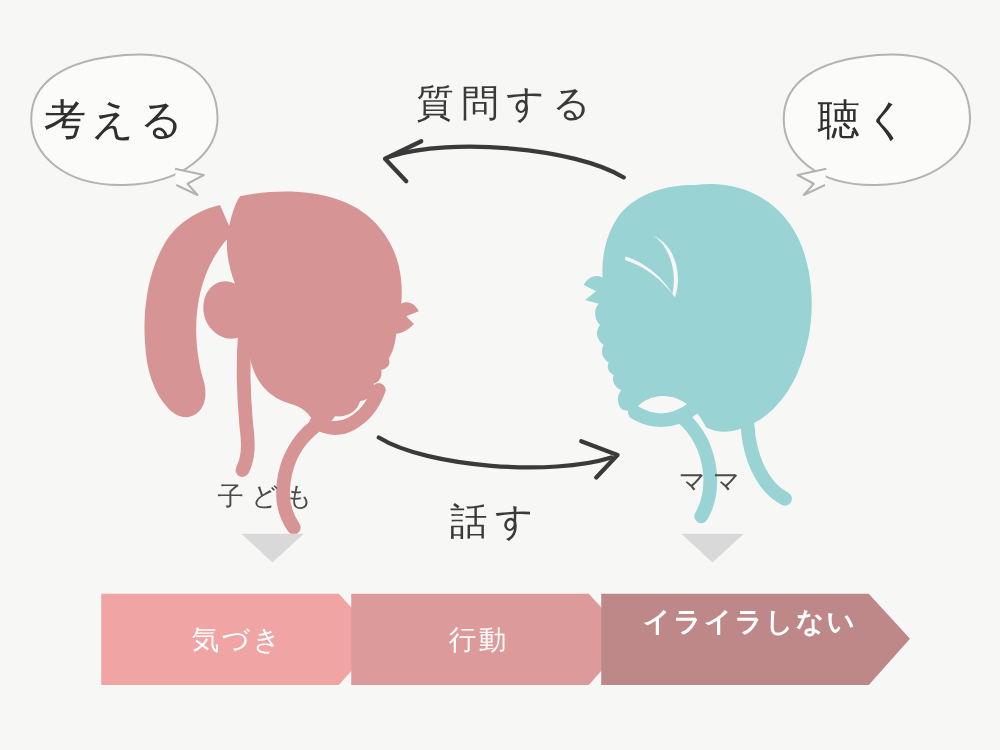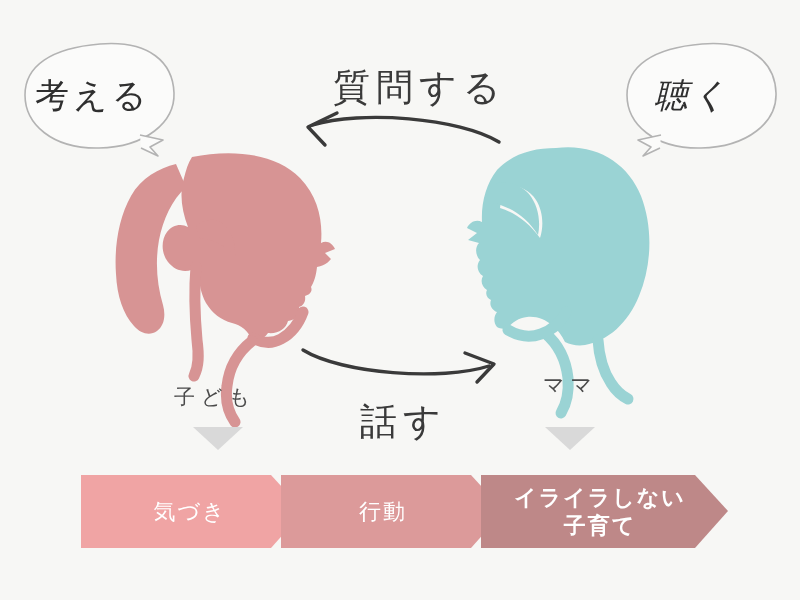--- a/index.html
+++ b/index.html
@@ -38,21 +38,21 @@
   }
   
   .bubble-text {
     font-size: 34px;
     color: #2f2f2f;
     letter-spacing: 4px;
     font-family: "Liberation Serif", "DejaVu Serif", serif;
   }
   
   .arrow-text {
-    font-size: 37px;
+    font-size: 30px;
     color: #3a3a3a;
     letter-spacing: 6px;
     font-family: "Liberation Serif", "DejaVu Serif", serif;
   }
   
   .person-text {
     font-size: 21px;
     color: #4a4a4a;
     letter-spacing: 6px;
     font-family: Liberation Sans, sans-serif;
@@ -194,33 +194,32 @@
       <polygon points="281,475 471,475 504,511 471,548 281,548" fill="#dc9a9a"></polygon>
       <polygon points="481,475 695,475 728,511 695,548 481,548" fill="#be8888"></polygon>
     </g>
 
   </svg>
 
   <div class="txt-layer">
 
     <div class="lbl bubble-text" style="left:35px; top:73px;">考える</div>
 
-    <div class="lbl bubble-text" style="left:654px; top:73px;font-style:italic;">聴く</div>
+    <div class="lbl bubble-text" style="left:654px; top:73px;">聴く</div>
 
     <div class="lbl arrow-text" style="left:333px; top:63px;">質問する</div>
 
     <div class="lbl arrow-text" style="left:360px; top:397px;">話す</div>
 
     <div class="lbl person-text" style="left:174px; top:383px;">子ども</div>
 
     <div class="lbl person-text" style="left:543px; top:371px;">ママ</div>
 
     <div class="chev-text" style="left:105px; top:498px; width:170px;">気づき</div>
 
     <div class="chev-text" style="left:298px; top:498px; width:170px;">行動</div>
 
     <div class="chev-text" style="left:505px; top:484px; width:190px;font-weight:bold;">
       <div>イライラしない</div>
-      <div>子育て</div>
     </div>
 
   </div>
 </div>
 
 </body></html>

